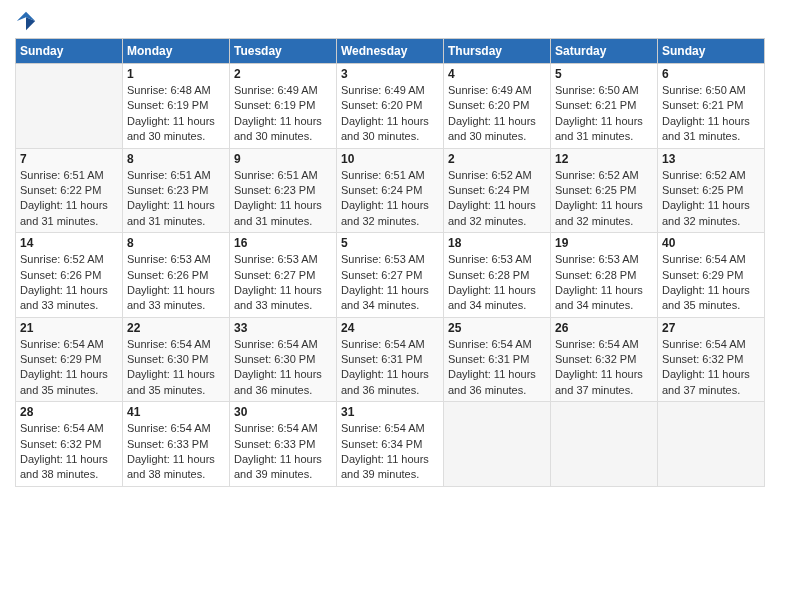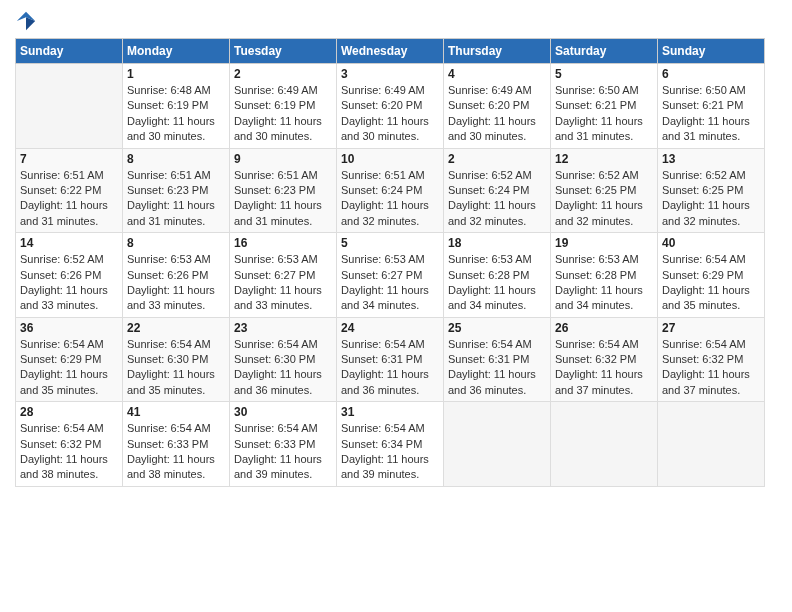--- a/index.html
+++ b/index.html
@@ -198,29 +198,29 @@
             <div class="day-number">19</div>
             <div class="day-detail">Sunrise: 6:53 AM<br>Sunset: 6:28 PM<br>Daylight: 11 hours and 34 minutes.</div>
           </td>
           <td>
             <div class="day-number">40</div>
             <div class="day-detail">Sunrise: 6:54 AM<br>Sunset: 6:29 PM<br>Daylight: 11 hours and 35 minutes.</div>
           </td>
         </tr>
         <tr>
           <td>
-            <div class="day-number">36</div>
+            <div class="day-number">21</div>
             <div class="day-detail">Sunrise: 6:54 AM<br>Sunset: 6:29 PM<br>Daylight: 11 hours and 35 minutes.</div>
           </td>
           <td>
             <div class="day-number">22</div>
             <div class="day-detail">Sunrise: 6:54 AM<br>Sunset: 6:30 PM<br>Daylight: 11 hours and 35 minutes.</div>
           </td>
           <td>
-            <div class="day-number">23</div>
+            <div class="day-number">33</div>
             <div class="day-detail">Sunrise: 6:54 AM<br>Sunset: 6:30 PM<br>Daylight: 11 hours and 36 minutes.</div>
           </td>
           <td>
             <div class="day-number">24</div>
             <div class="day-detail">Sunrise: 6:54 AM<br>Sunset: 6:31 PM<br>Daylight: 11 hours and 36 minutes.</div>
           </td>
           <td>
             <div class="day-number">25</div>
             <div class="day-detail">Sunrise: 6:54 AM<br>Sunset: 6:31 PM<br>Daylight: 11 hours and 36 minutes.</div>
           </td>

